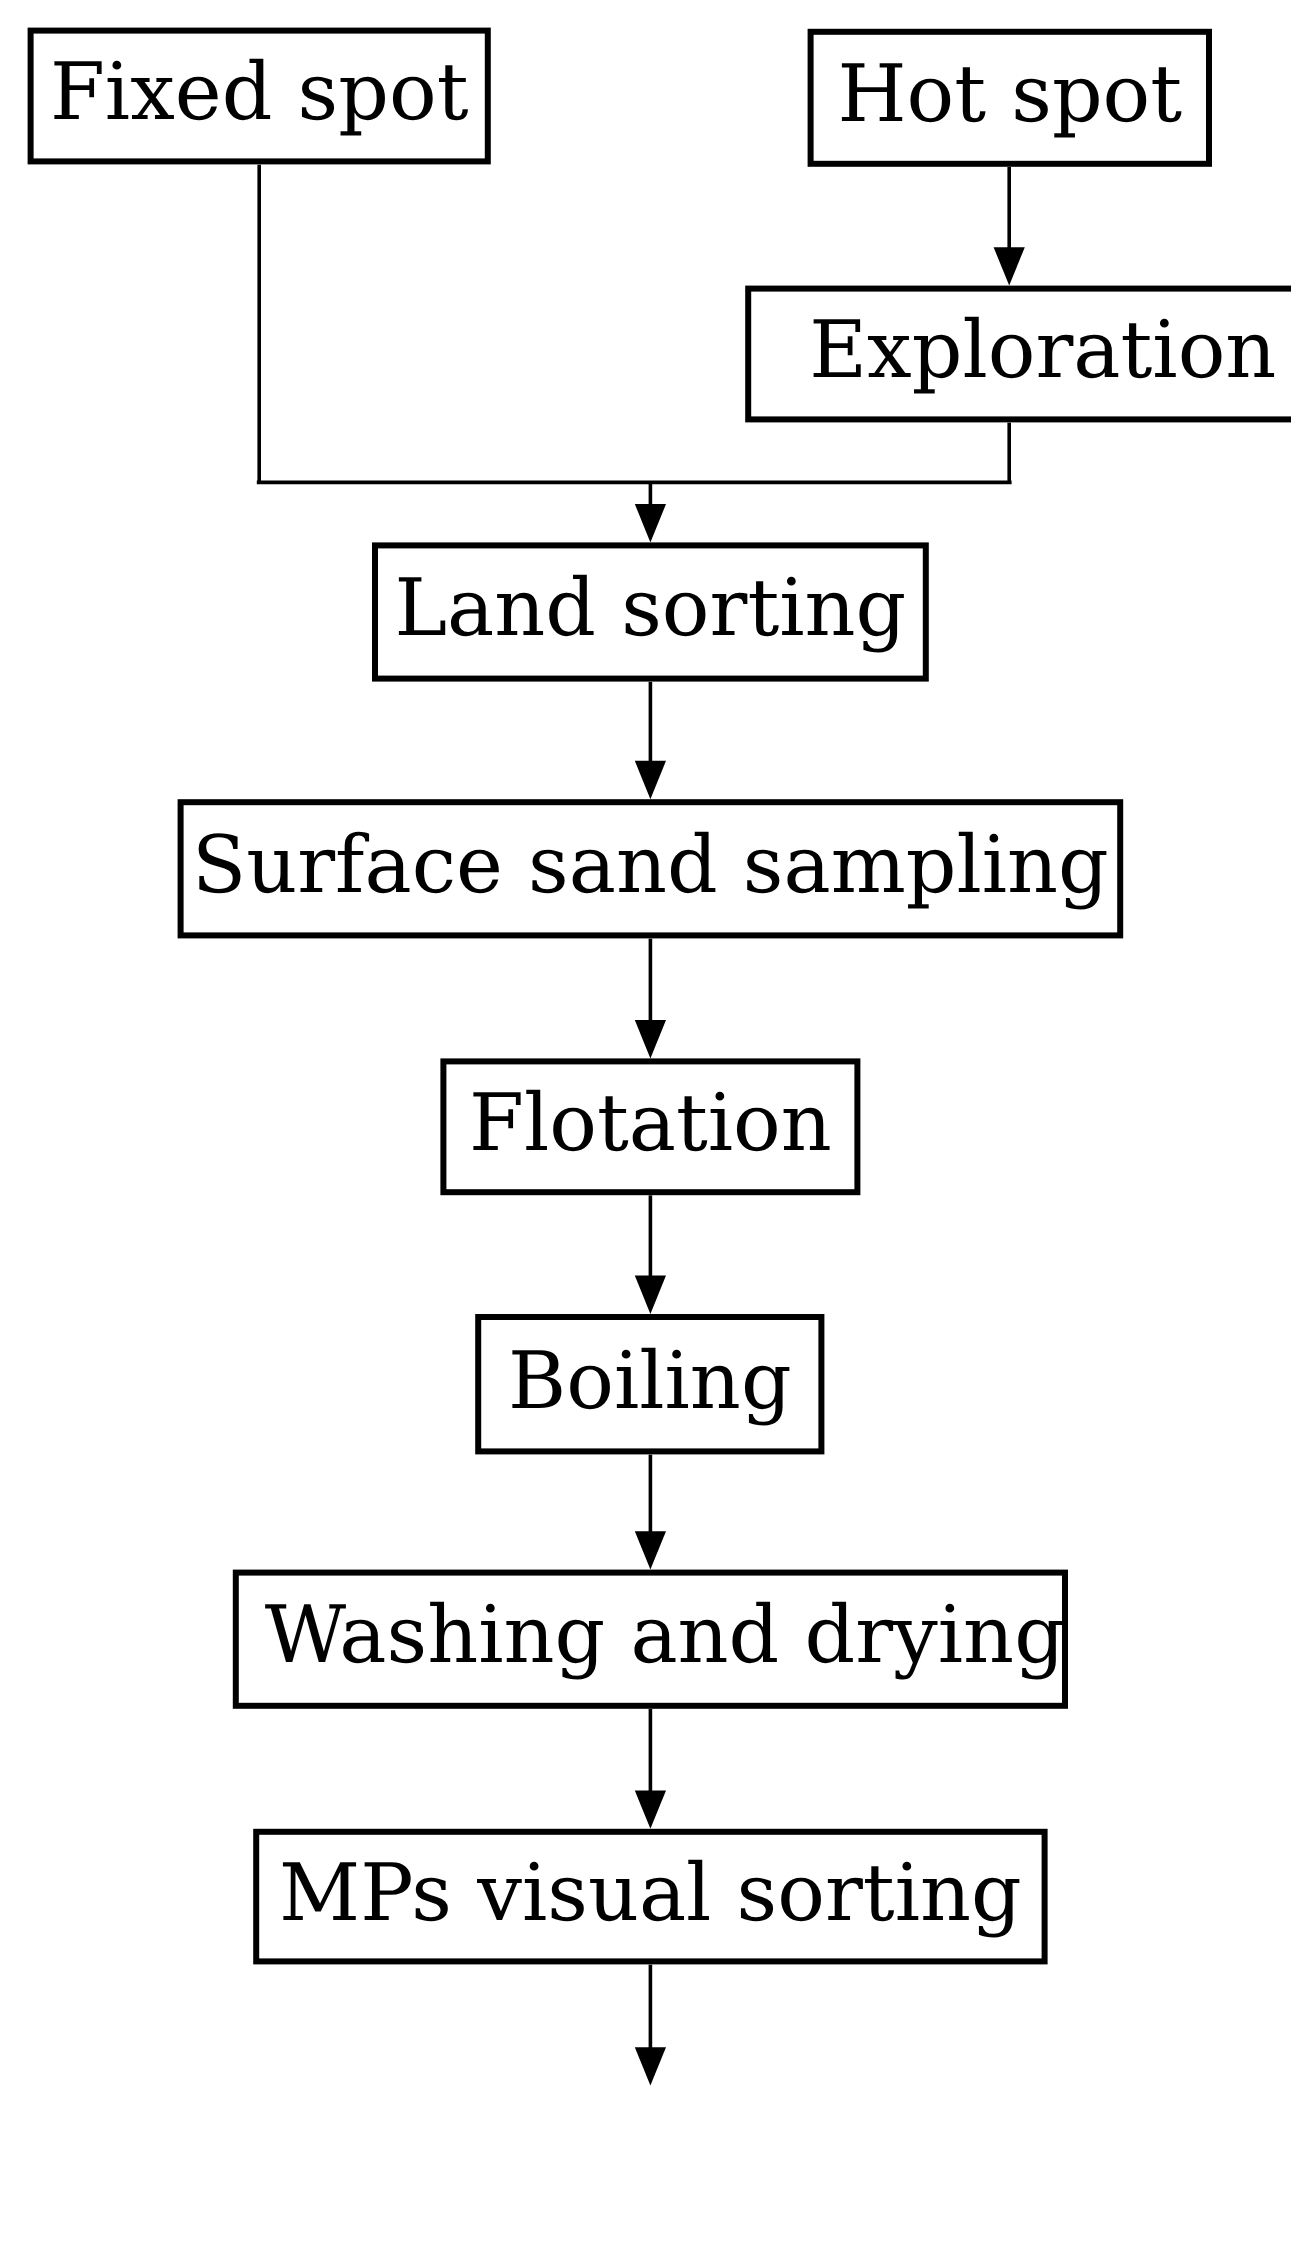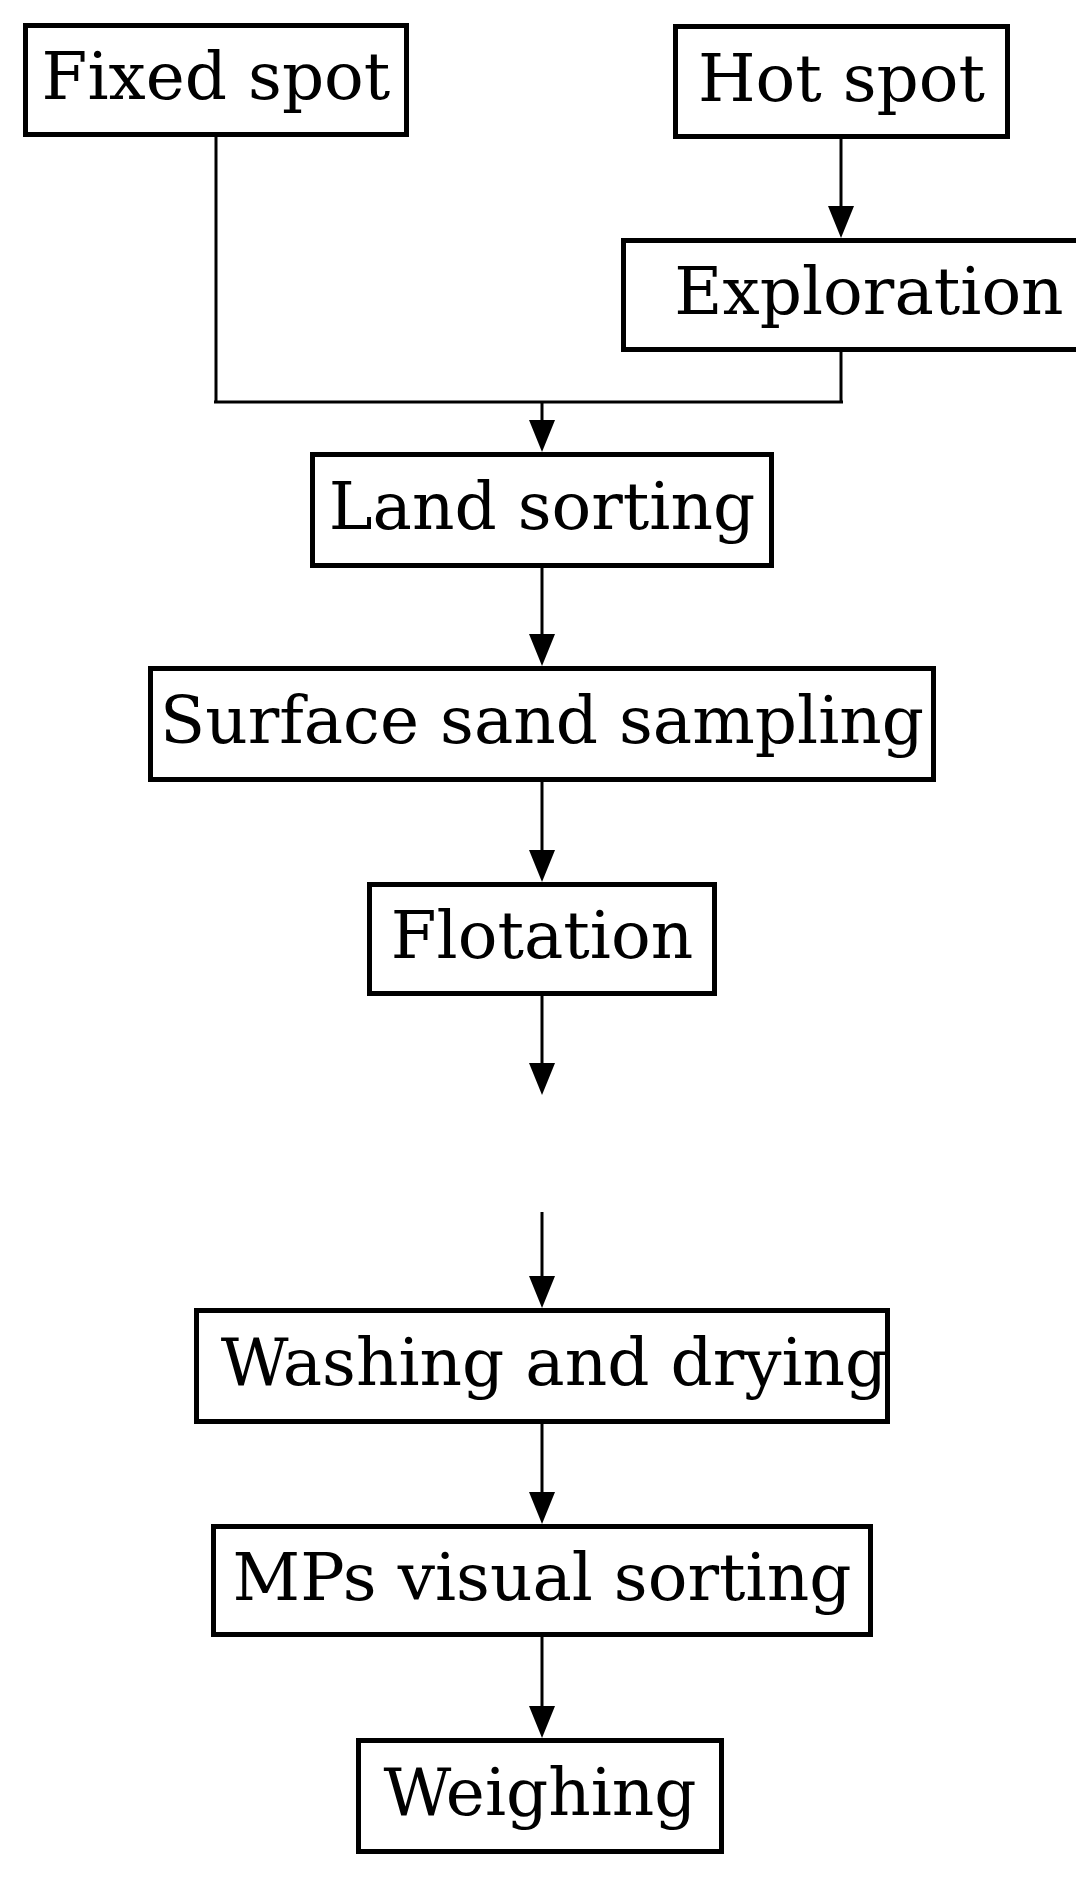--- a/index.html
+++ b/index.html
@@ -109,26 +109,26 @@
   </div>
 
   <div class="node" id="n-surface">
     <span class="node-label">Surface sand sampling</span>
   </div>
 
   <div class="node" id="n-flotation">
     <span class="node-label">Flotation</span>
   </div>
 
+  <div class="node" id="n-boiling">
+    <span class="node-label">Boiling</span>
+  </div>
 
   <div class="node" id="n-washing">
     <span class="node-label">Washing and drying</span>
   </div>
 
   <div class="node" id="n-mps">
     <span class="node-label">MPs visual sorting</span>
   </div>
 
-  <div class="node" id="n-weighing">
-    <span class="node-label">Weighing</span>
-  </div>
 
 </div>
 
 </body></html>

